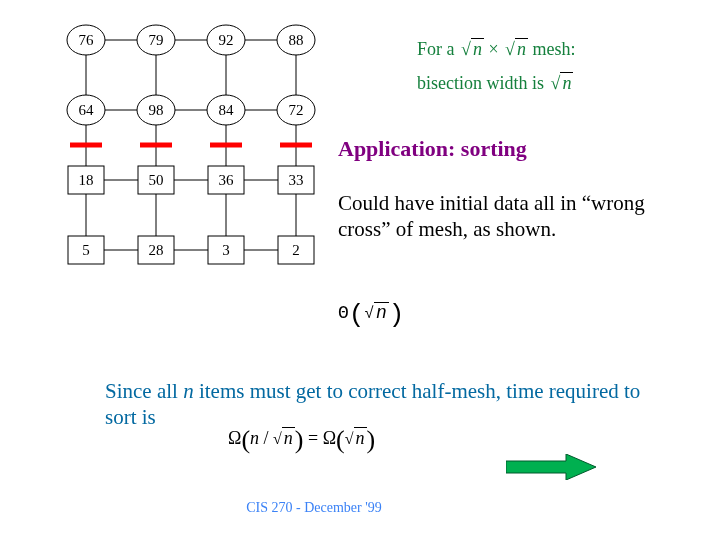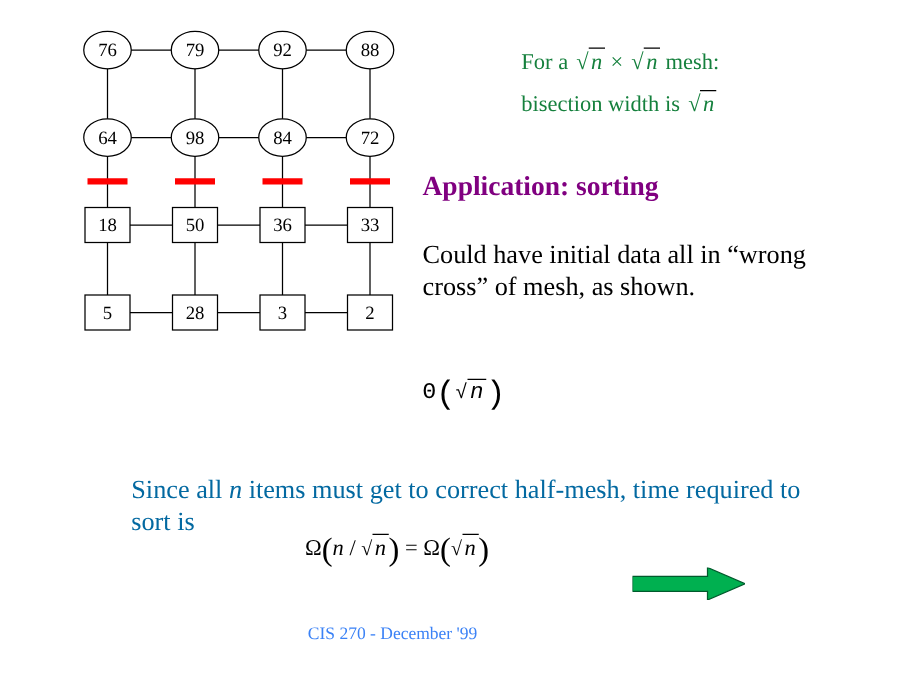--- a/index.html
+++ b/index.html
@@ -84,21 +84,21 @@
     top: 378px;
     width: 560px;
     font-size: 21px;
     line-height: 1.25;
     color: #0369a1;
     margin-left: 27px;
   }
 
   .omega-expr {
     position: absolute;
-    left: 244px;
+    left: 228px;
     top: 425px;
     font-size: 18px;
     white-space: nowrap;
     font-family: Liberation Serif, serif;
   }
 
   
   .arrow {
     position: absolute;
     left: 506px;

